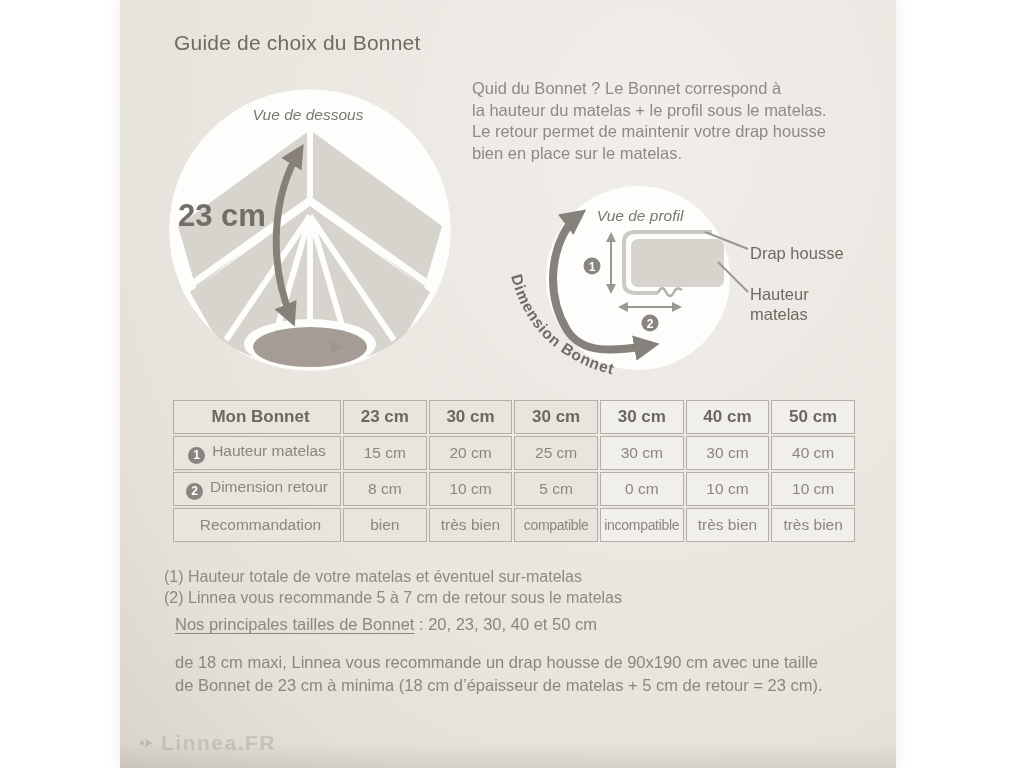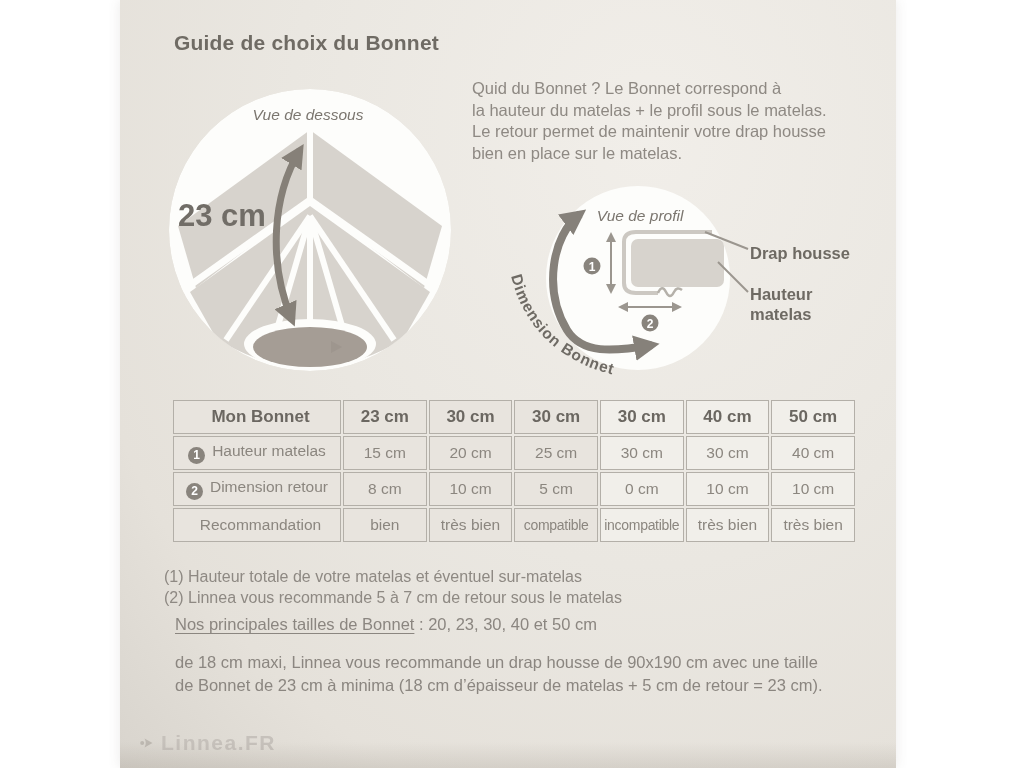--- a/index.html
+++ b/index.html
@@ -10,24 +10,24 @@
     -webkit-font-smoothing:antialiased;
   }
   .abs{position:absolute;}
   #content{
     left:120px;top:0;width:776px;height:768px;
     background:radial-gradient(ellipse at 68% 18%, #f1eee9 0%, #eae7e1 48%, #e5e1da 78%, #d8d4cd 100%);
     box-shadow:0 0 12px rgba(90,80,70,.12);
   }
   #content:after{content:"";position:absolute;left:0;bottom:0;width:100%;height:26px;
     background:linear-gradient(180deg, rgba(120,110,98,0) 0%, rgba(120,110,98,.16) 100%);}
-  .title{left:54px;top:31px;font-size:21px;font-weight:bold;color:#6f6b64;letter-spacing:.2px;}
+  .title{left:54px;top:31px;font-size:21px;font-weight:normal;color:#6f6b64;letter-spacing:.2px;}
   .intro{left:352px;top:78px;font-size:16.5px;line-height:21.5px;color:#8e8983;}
   .bodytxt{color:#8e8983;font-size:16px;line-height:21px;}
-  .label-strong{font-weight:bold;color:#6e6a63;font-size:16.5px;line-height:20px;}
+  .label-strong{font-weight:normal;color:#6e6a63;font-size:16.5px;line-height:20px;}
   .underl{text-decoration:underline;text-underline-offset:3px;text-decoration-thickness:1px;}
 
   
   table.bonnet{border-collapse:separate;border-spacing:2px;table-layout:fixed;width:686px;}
   table.bonnet td{
     border:1px solid #b3afa8;height:34px;box-sizing:border-box;
     text-align:center;vertical-align:middle;
     font-size:15.5px;color:#8b867f;background:#e8e4de;
   }
   table.bonnet td:nth-child(n+5){background:#f1efea;}

